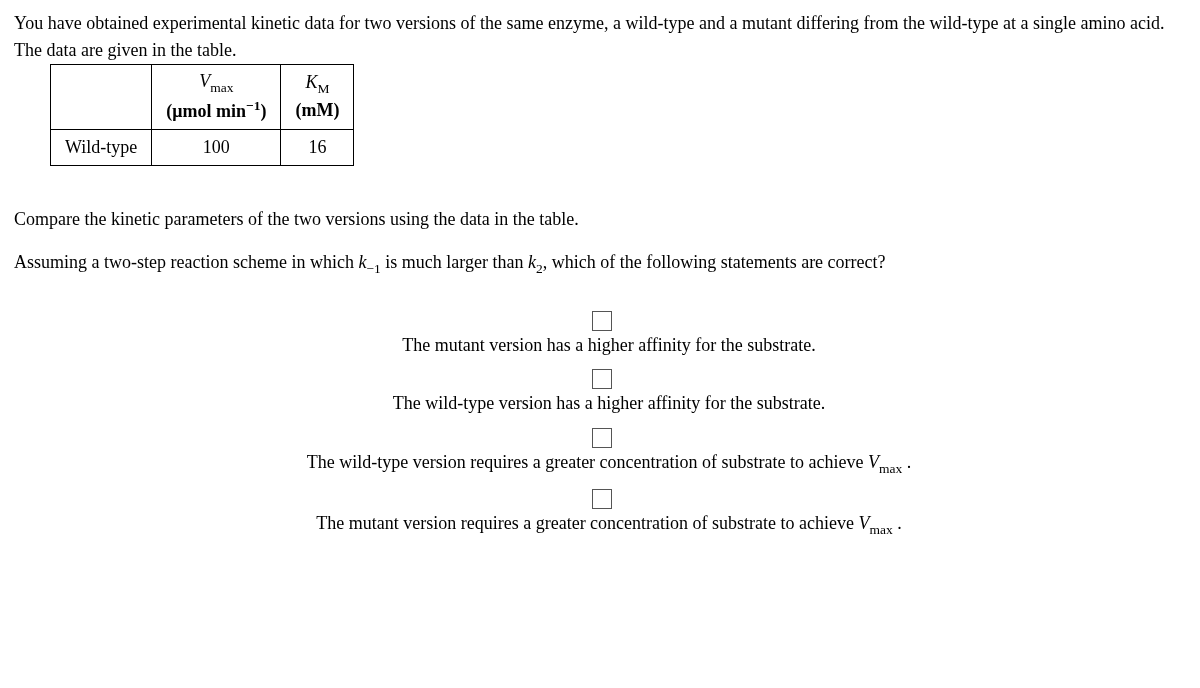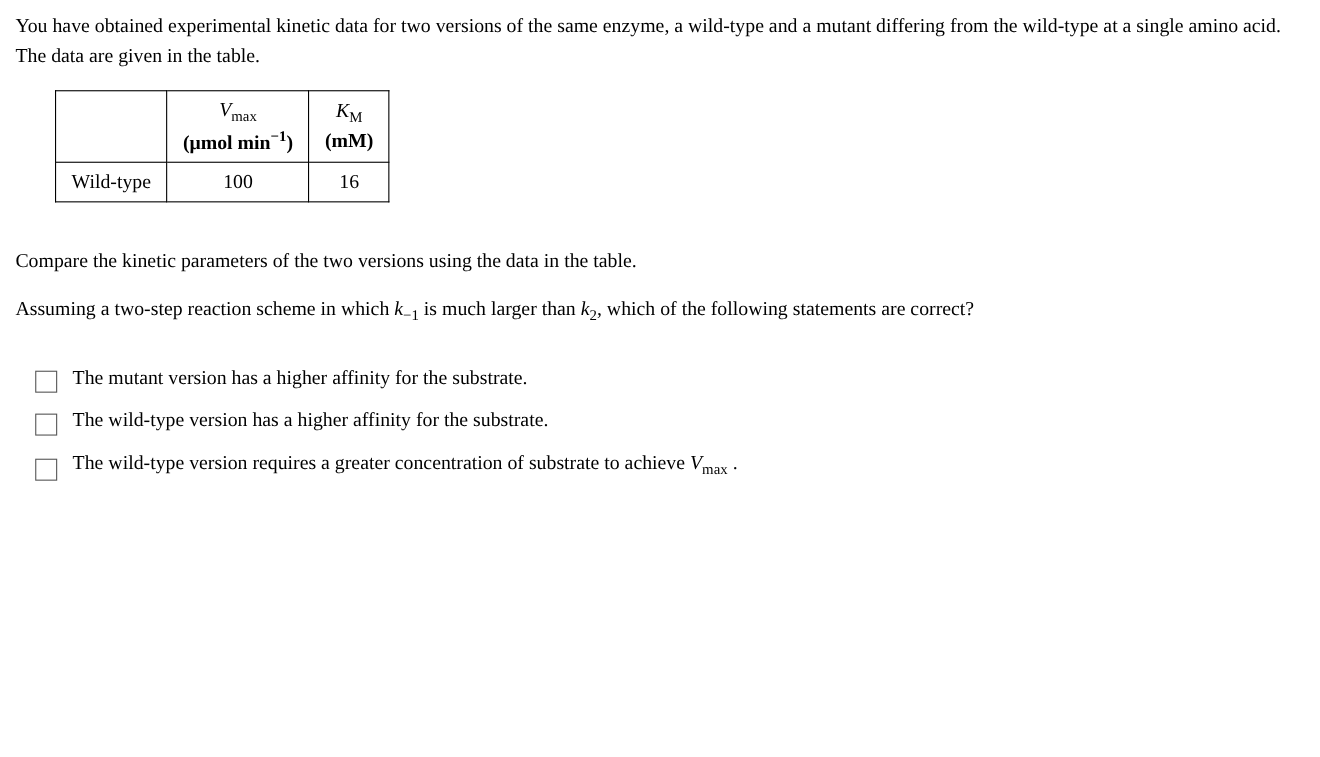--- a/index.html
+++ b/index.html
@@ -6,21 +6,20 @@
     font-family: Georgia, 'Times New Roman', serif;
     font-size: 18px;
     color: #000;
     margin: 0;
     padding: 10px 14px;
     line-height: 1.5;
     width: 1200px;
     box-sizing: border-box;
   }
   .intro {
-    margin-bottom: 18px;
   }
   table {
     border-collapse: collapse;
     margin-left: 36px;
     margin-bottom: 40px;
   }
   td, th {
     border: 1px solid #000;
     padding: 4px 14px;
     text-align: center;
@@ -57,22 +56,23 @@
     margin-bottom: 16px;
   }
   .question {
     margin-bottom: 32px;
   }
   .options {
     margin-left: 18px;
   }
   .option {
     display: flex;
-    align-items: flex-end;
+    align-items: center;
     margin-bottom: 10px;
+    flex-direction: column;
   }
   .checkbox {
     width: 18px;
     height: 18px;
     border: 1.5px solid #555;
     margin-right: 14px;
     flex-shrink: 0;
     background: #fff;
   }
   .option-text {
@@ -123,14 +123,20 @@
     <div class="option-text">The wild-type version has a higher affinity for the substrate.</div>
   </div>
 
   <div class="option">
     <div class="checkbox"></div>
     <div class="option-text">
       <span>The wild-type version requires a greater concentration of substrate to achieve </span><i><span>V</span></i><span class="sub">max</span><span> .</span>
     </div>
   </div>
 
+  <div class="option">
+    <div class="checkbox"></div>
+    <div class="option-text">
+      <span>The mutant version requires a greater concentration of substrate to achieve </span><i><span>V</span></i><span class="sub">max</span><span> .</span>
+    </div>
+  </div>
 
 </div>
 
 </body></html>

